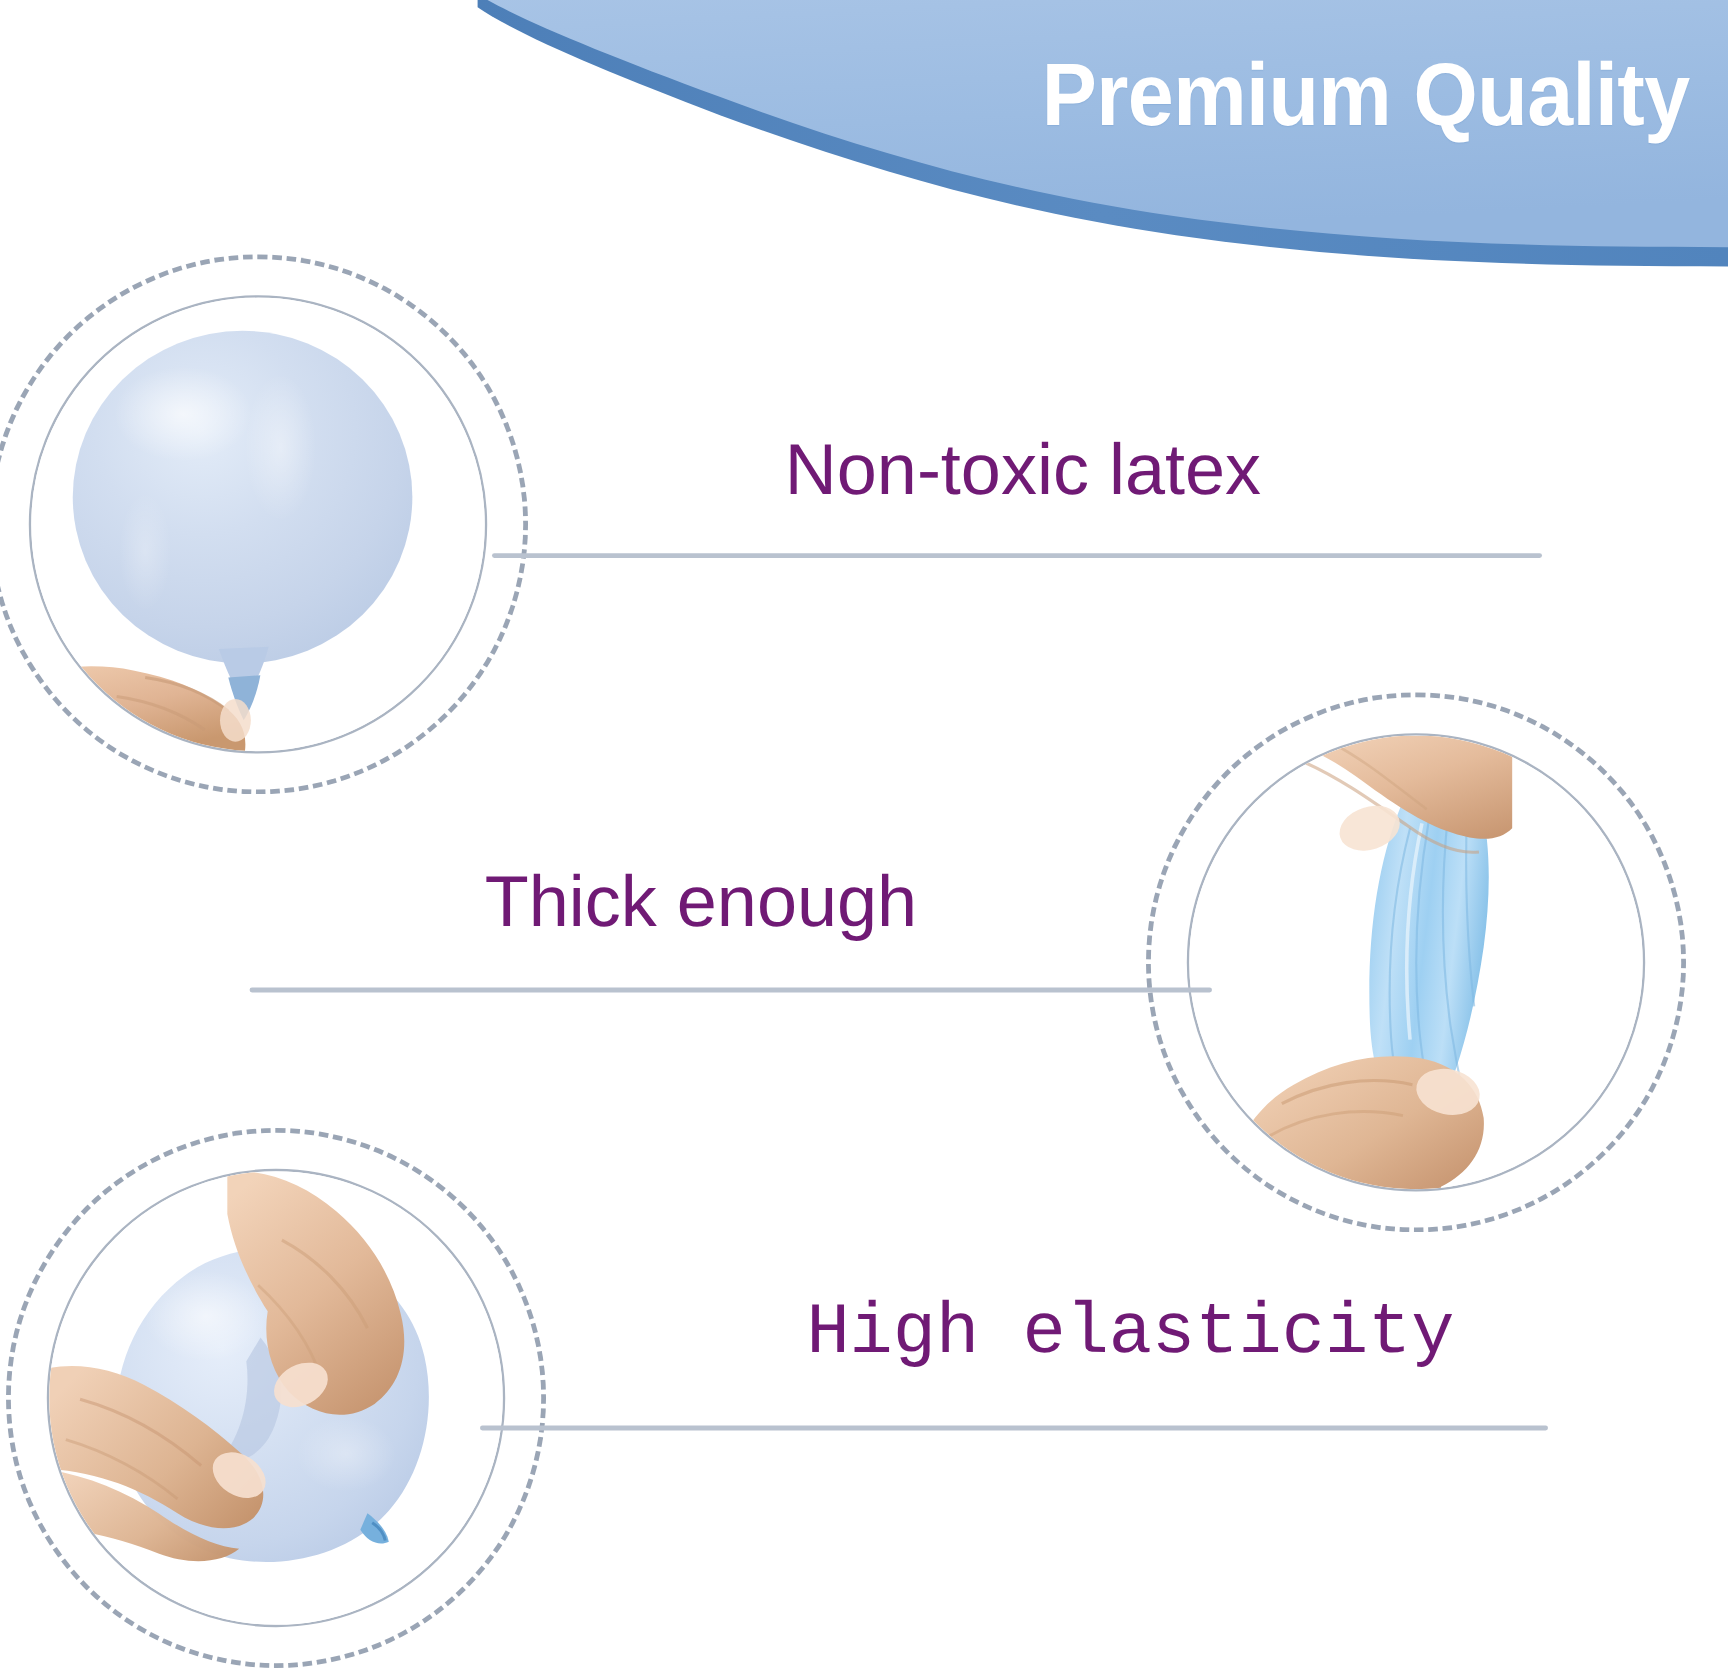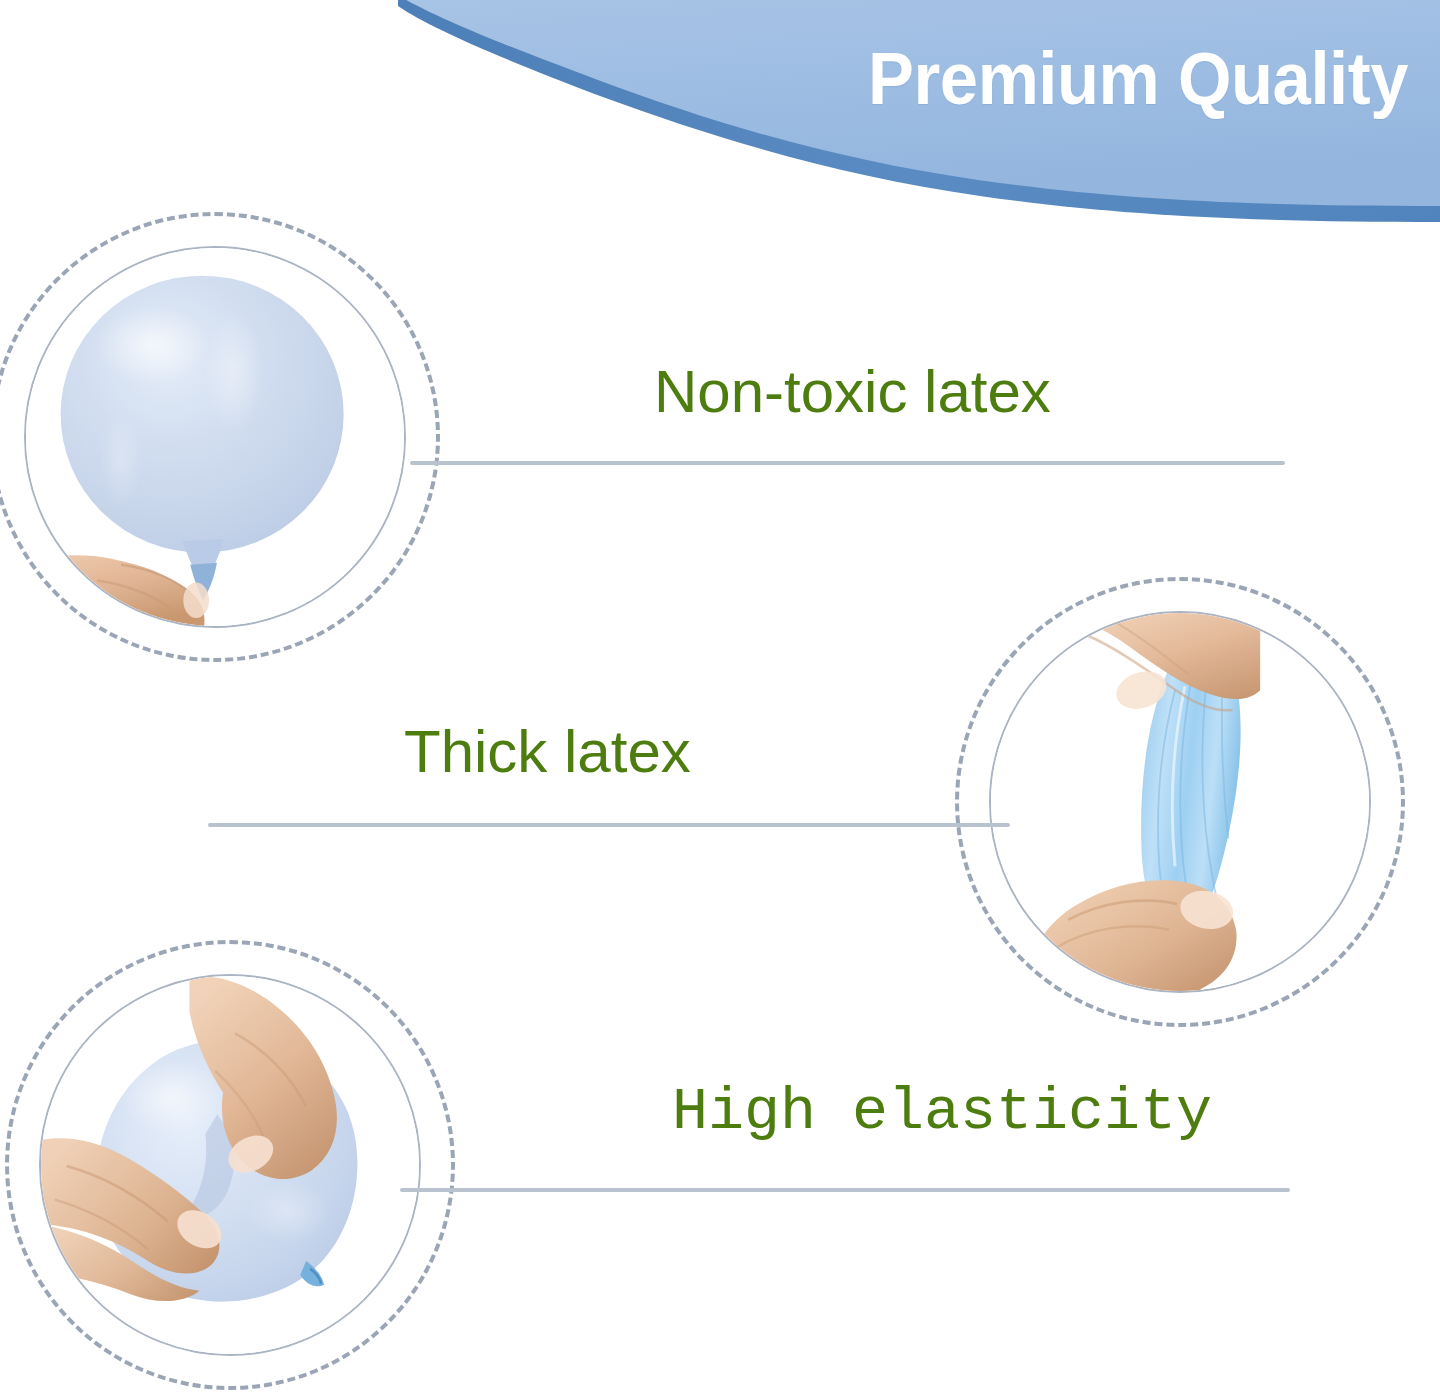--- a/index.html
+++ b/index.html
@@ -66,21 +66,21 @@
 
   .photo {
     position: absolute;
     left: 0; top: 0;
     width: 100%; height: 100%;
   }
 
   
   .feature-label {
     position: absolute;
-    color: #4d7c0f;
+    color: #701a75;
     font-family: "Liberation Sans Narrow", "Liberation Sans", sans-serif;
     font-size: 60px;
     font-weight: normal;
     line-height: 1;
     white-space: nowrap;
   }
   .feature-rule {
     position: absolute;
     height: 4px;
     background: #b9c2cf;
@@ -224,21 +224,21 @@
                    C 226,278 244,296 248,322
                    C 250,348 236,368 212,380
                    L 212,382 Z" fill="url(#skin2b)"></path>
           <path d="M 78,310 C 112,292 152,286 188,294" stroke="#c8986f" stroke-width="2.6" fill="none" opacity="0.5"></path>
           <path d="M 66,338 C 100,318 142,312 180,320" stroke="#c8986f" stroke-width="2.4" fill="none" opacity="0.42"></path>
           <ellipse cx="218" cy="300" rx="27" ry="19" fill="#f7e2d2" opacity="0.9" transform="rotate(12 218 300)"></ellipse>
         </svg>
       </div>
     </div>
 
-    <div class="feature-label" style="left:404px; top:722px;">Thick latex</div>
+    <div class="feature-label" style="left:404px; top:722px;">Thick enough</div>
     <div class="feature-rule" style="left:208px; top:823px; width:802px;"></div>
   </div>
 
   <div class="feature">
 
     <div class="circle-group">
       <div class="circle-dashed" style="left:5px; top:940px; width:450px; height:450px;"></div>
       <div class="circle-solid" style="left:39px; top:974px; width:382px; height:382px;">
         <svg class="photo" viewBox="0 0 382 382" preserveAspectRatio="xMidYMid slice">
           <defs>

